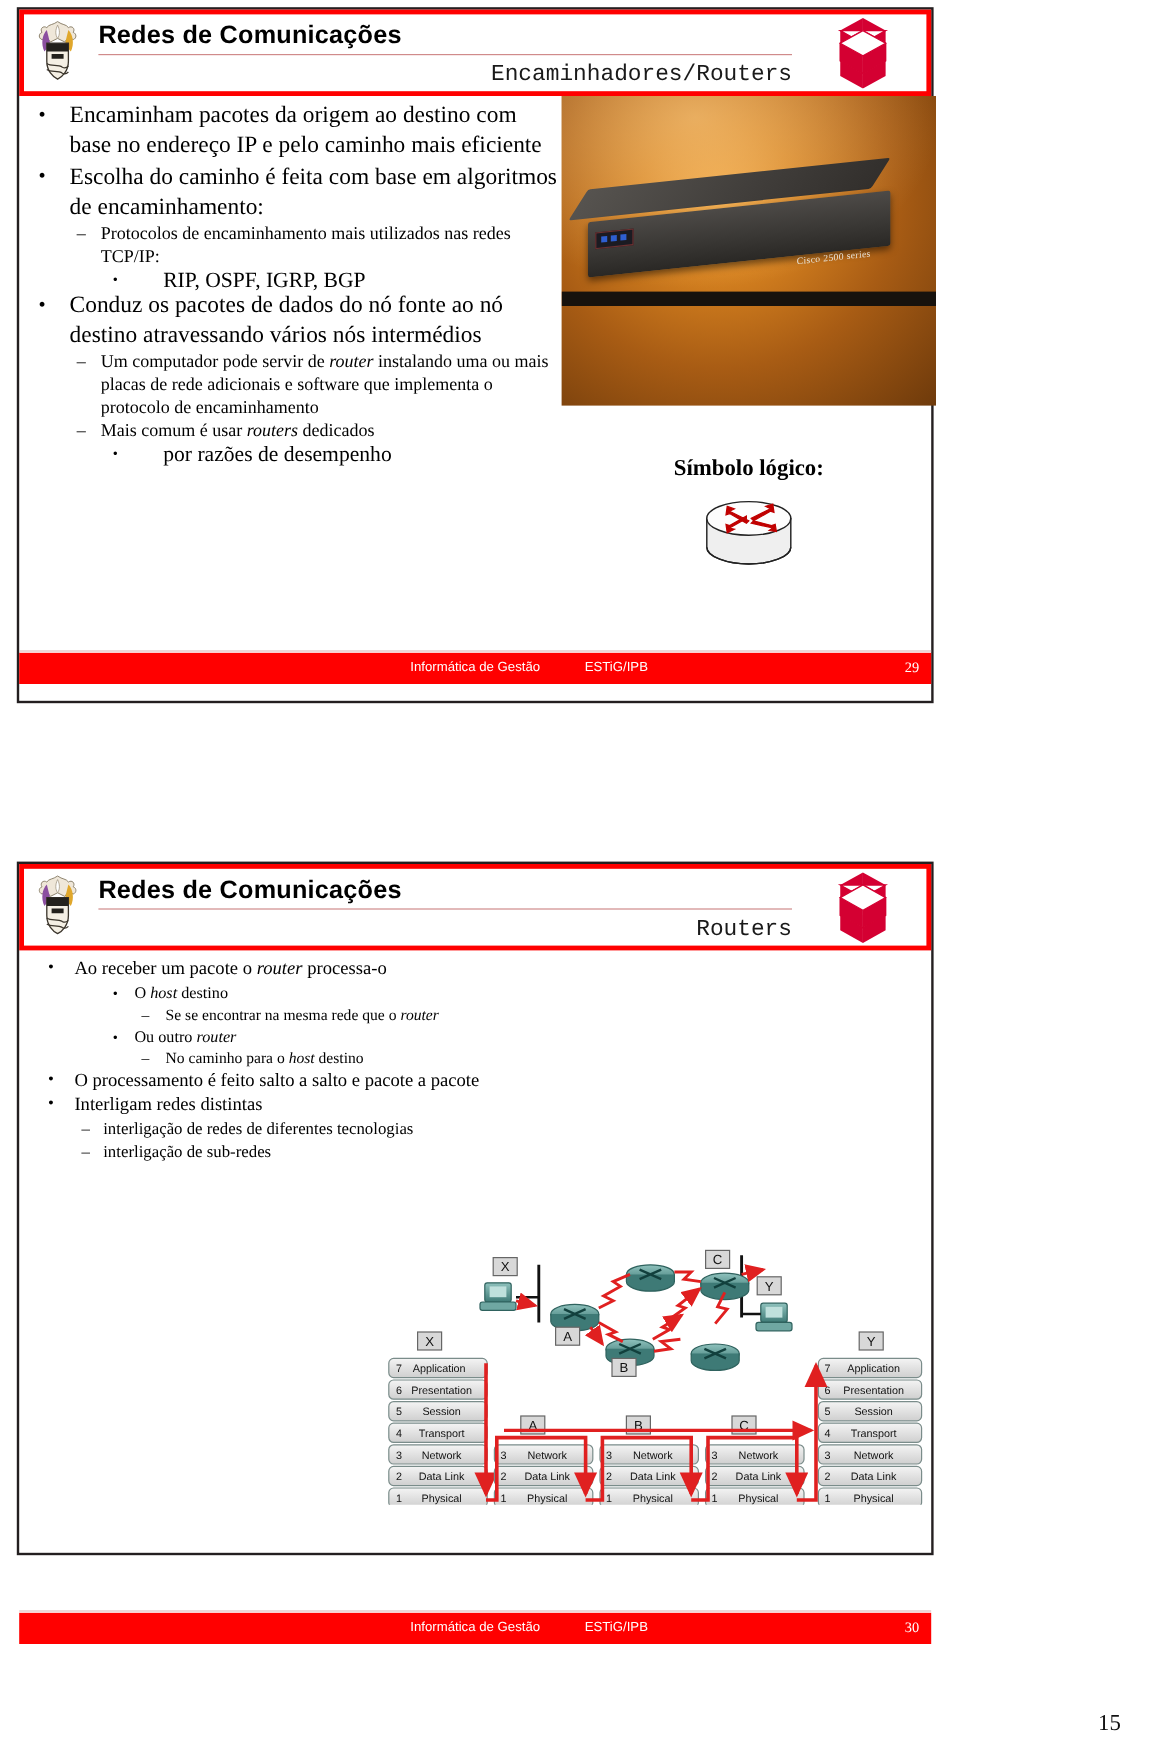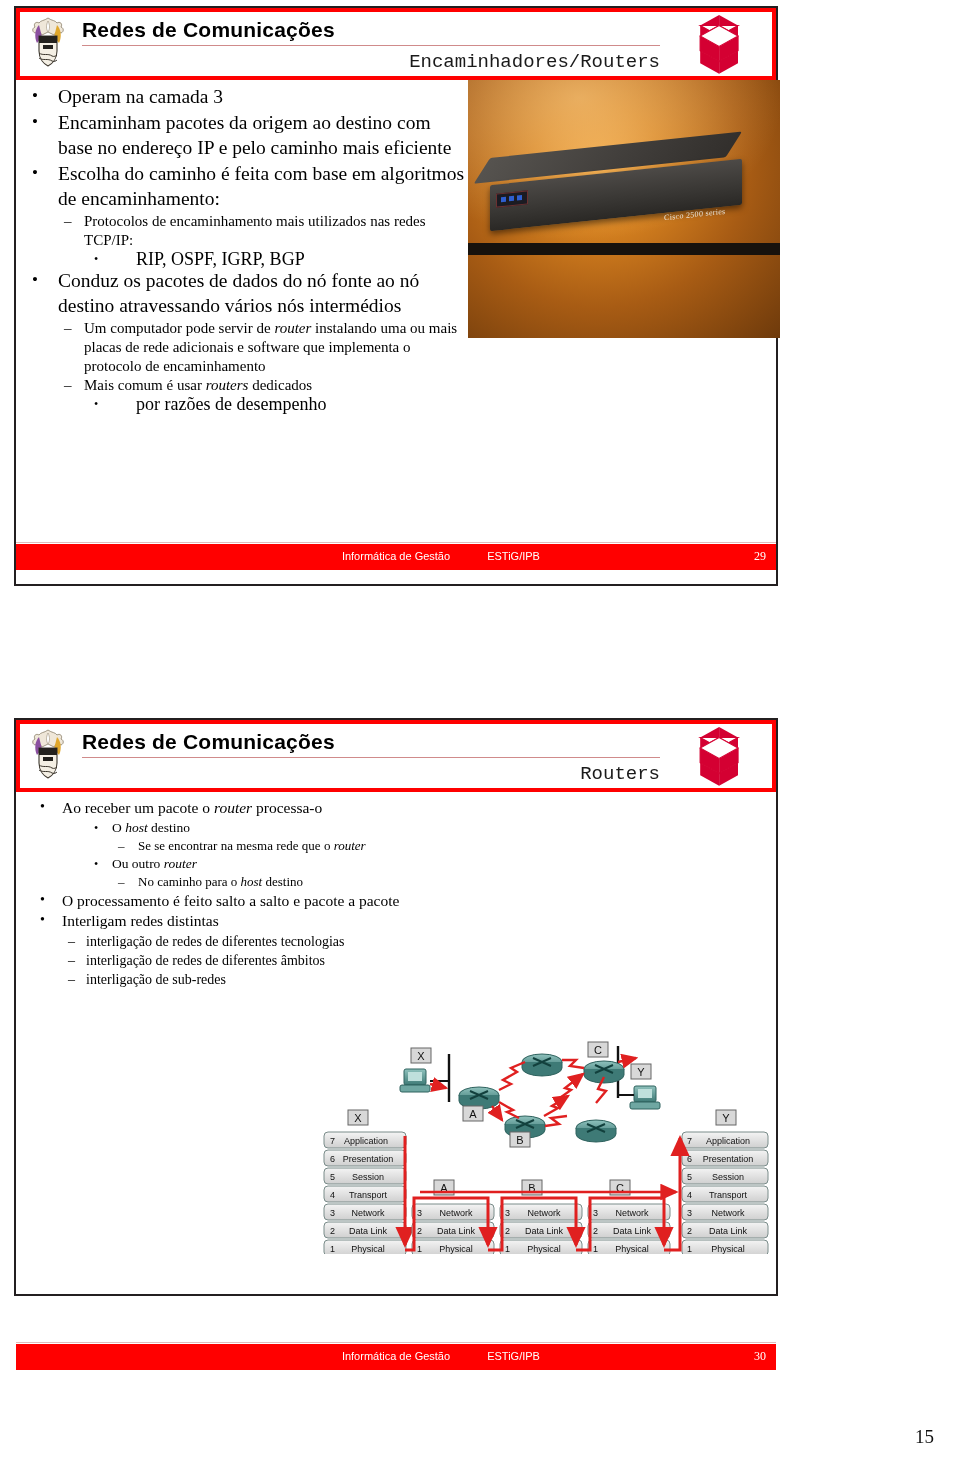--- a/index.html
+++ b/index.html
@@ -117,21 +117,20 @@
         </g>
       </svg>
 
     </div>
   </div>
 
   <div class="body">
 
     <div class="s1text">
       <ul class="b">
-        <li class="l1">Operam na camada 3</li>
         <li class="l1">Encaminham pacotes da origem ao destino com base no endereço IP e pelo caminho mais eficiente</li>
         <li class="l1">Escolha do caminho é feita com base em algoritmos de encaminhamento:</li>
         <li class="l2">Protocolos de encaminhamento mais utilizados nas redes TCP/IP:</li>
         <li class="l3">RIP, OSPF, IGRP, BGP</li>
         <li class="l1">Conduz os pacotes de dados do nó fonte ao nó destino atravessando vários nós intermédios</li>
         <li class="l2">Um computador pode servir de <em>router</em> instalando uma ou mais placas de rede adicionais e software que implementa o protocolo de encaminhamento</li>
         <li class="l2">Mais comum é usar <em>routers</em> dedicados</li>
         <li class="l3">por razões de desempenho</li>
       </ul>
     </div>
@@ -142,20 +141,34 @@
       <div class="rtr-top"></div>
       <div class="rtr-body"></div>
       <div class="rtr-led">
           <i style="left:4px"></i>
           <i style="left:12px"></i>
           <i style="left:20px"></i>
         </div>
       <div class="rtr-badge">Cisco 2500 series</div>
     </div>
 
+    <div class="simbolo">
+      <div class="cap">Símbolo lógico:</div>
+      <svg class="rsym" viewBox="0 0 86 66">
+        <path d="M8 22 L8 46 C8 54 25 60 43 60 C61 60 78 54 78 46 L78 22 Z" fill="#efefef" stroke="#222" stroke-width="1.2"></path>
+        <ellipse cx="43" cy="22" rx="35" ry="14" fill="#fdfdfd" stroke="#222" stroke-width="1.2"></ellipse>
+        <g fill="#c00000" stroke="#c00000" stroke-width="1">
+          <path d="M43 24 L27 16 L31 14 L25 12 L24 19 L27 18 L41 26 Z"></path>
+          <path d="M45 22 L61 14 L57 12 L63 10 L64 17 L61 16 L47 24 Z"></path>
+          <path d="M41 24 L27 32 L31 33 L25 36 L24 29 L27 30 L41 22 Z" transform="translate(0,-2)"></path>
+          <path d="M45 26 L63 30 L60 32 L66 33 L65 27 L62 28 L47 24 Z"></path>
+        </g>
+        <path d="M8 46 C8 54 25 60 43 60 C61 60 78 54 78 46" fill="none" stroke="#222" stroke-width="1.2"></path>
+      </svg>
+    </div>
 
   </div>
 
   <div class="ftr">
     <div class="ftr-rule"></div>
     <div class="f-course">Informática de Gestão</div>
     <div class="f-inst">ESTiG/IPB</div>
     <div class="f-num">29</div>
   </div>
 </div>
@@ -204,21 +217,20 @@
     <div class="s2text" id="s2list">
       <ul class="b">
         <li class="l1">Ao receber um pacote o <em>router</em> processa-o</li>
         <li class="l3">O <em>host</em> destino</li>
         <li class="l4">Se se encontrar na mesma rede que o <em>router</em></li>
         <li class="l3">Ou outro <em>router</em></li>
         <li class="l4">No caminho para o <em>host</em> destino</li>
         <li class="l1">O processamento é feito salto a salto e pacote a pacote</li>
         <li class="l1">Interligam redes distintas</li>
         <li class="l2">interligação de redes de diferentes tecnologias</li>
-        <li class="l2">interligação de redes de diferentes âmbitos</li>
         <li class="l2">interligação de sub-redes</li>
       </ul>
     </div>
 
     <svg class="diagram" viewBox="0 0 460 214">
       <defs>
         <marker id="ah" markerWidth="7" markerHeight="7" refX="6" refY="3.2" orient="auto">
           <path d="M0,0 L7,3.2 L0,6.4 Z" fill="#e02020"></path>
         </marker>
         <linearGradient id="rg" x1="0" y1="0" x2="0" y2="1">

